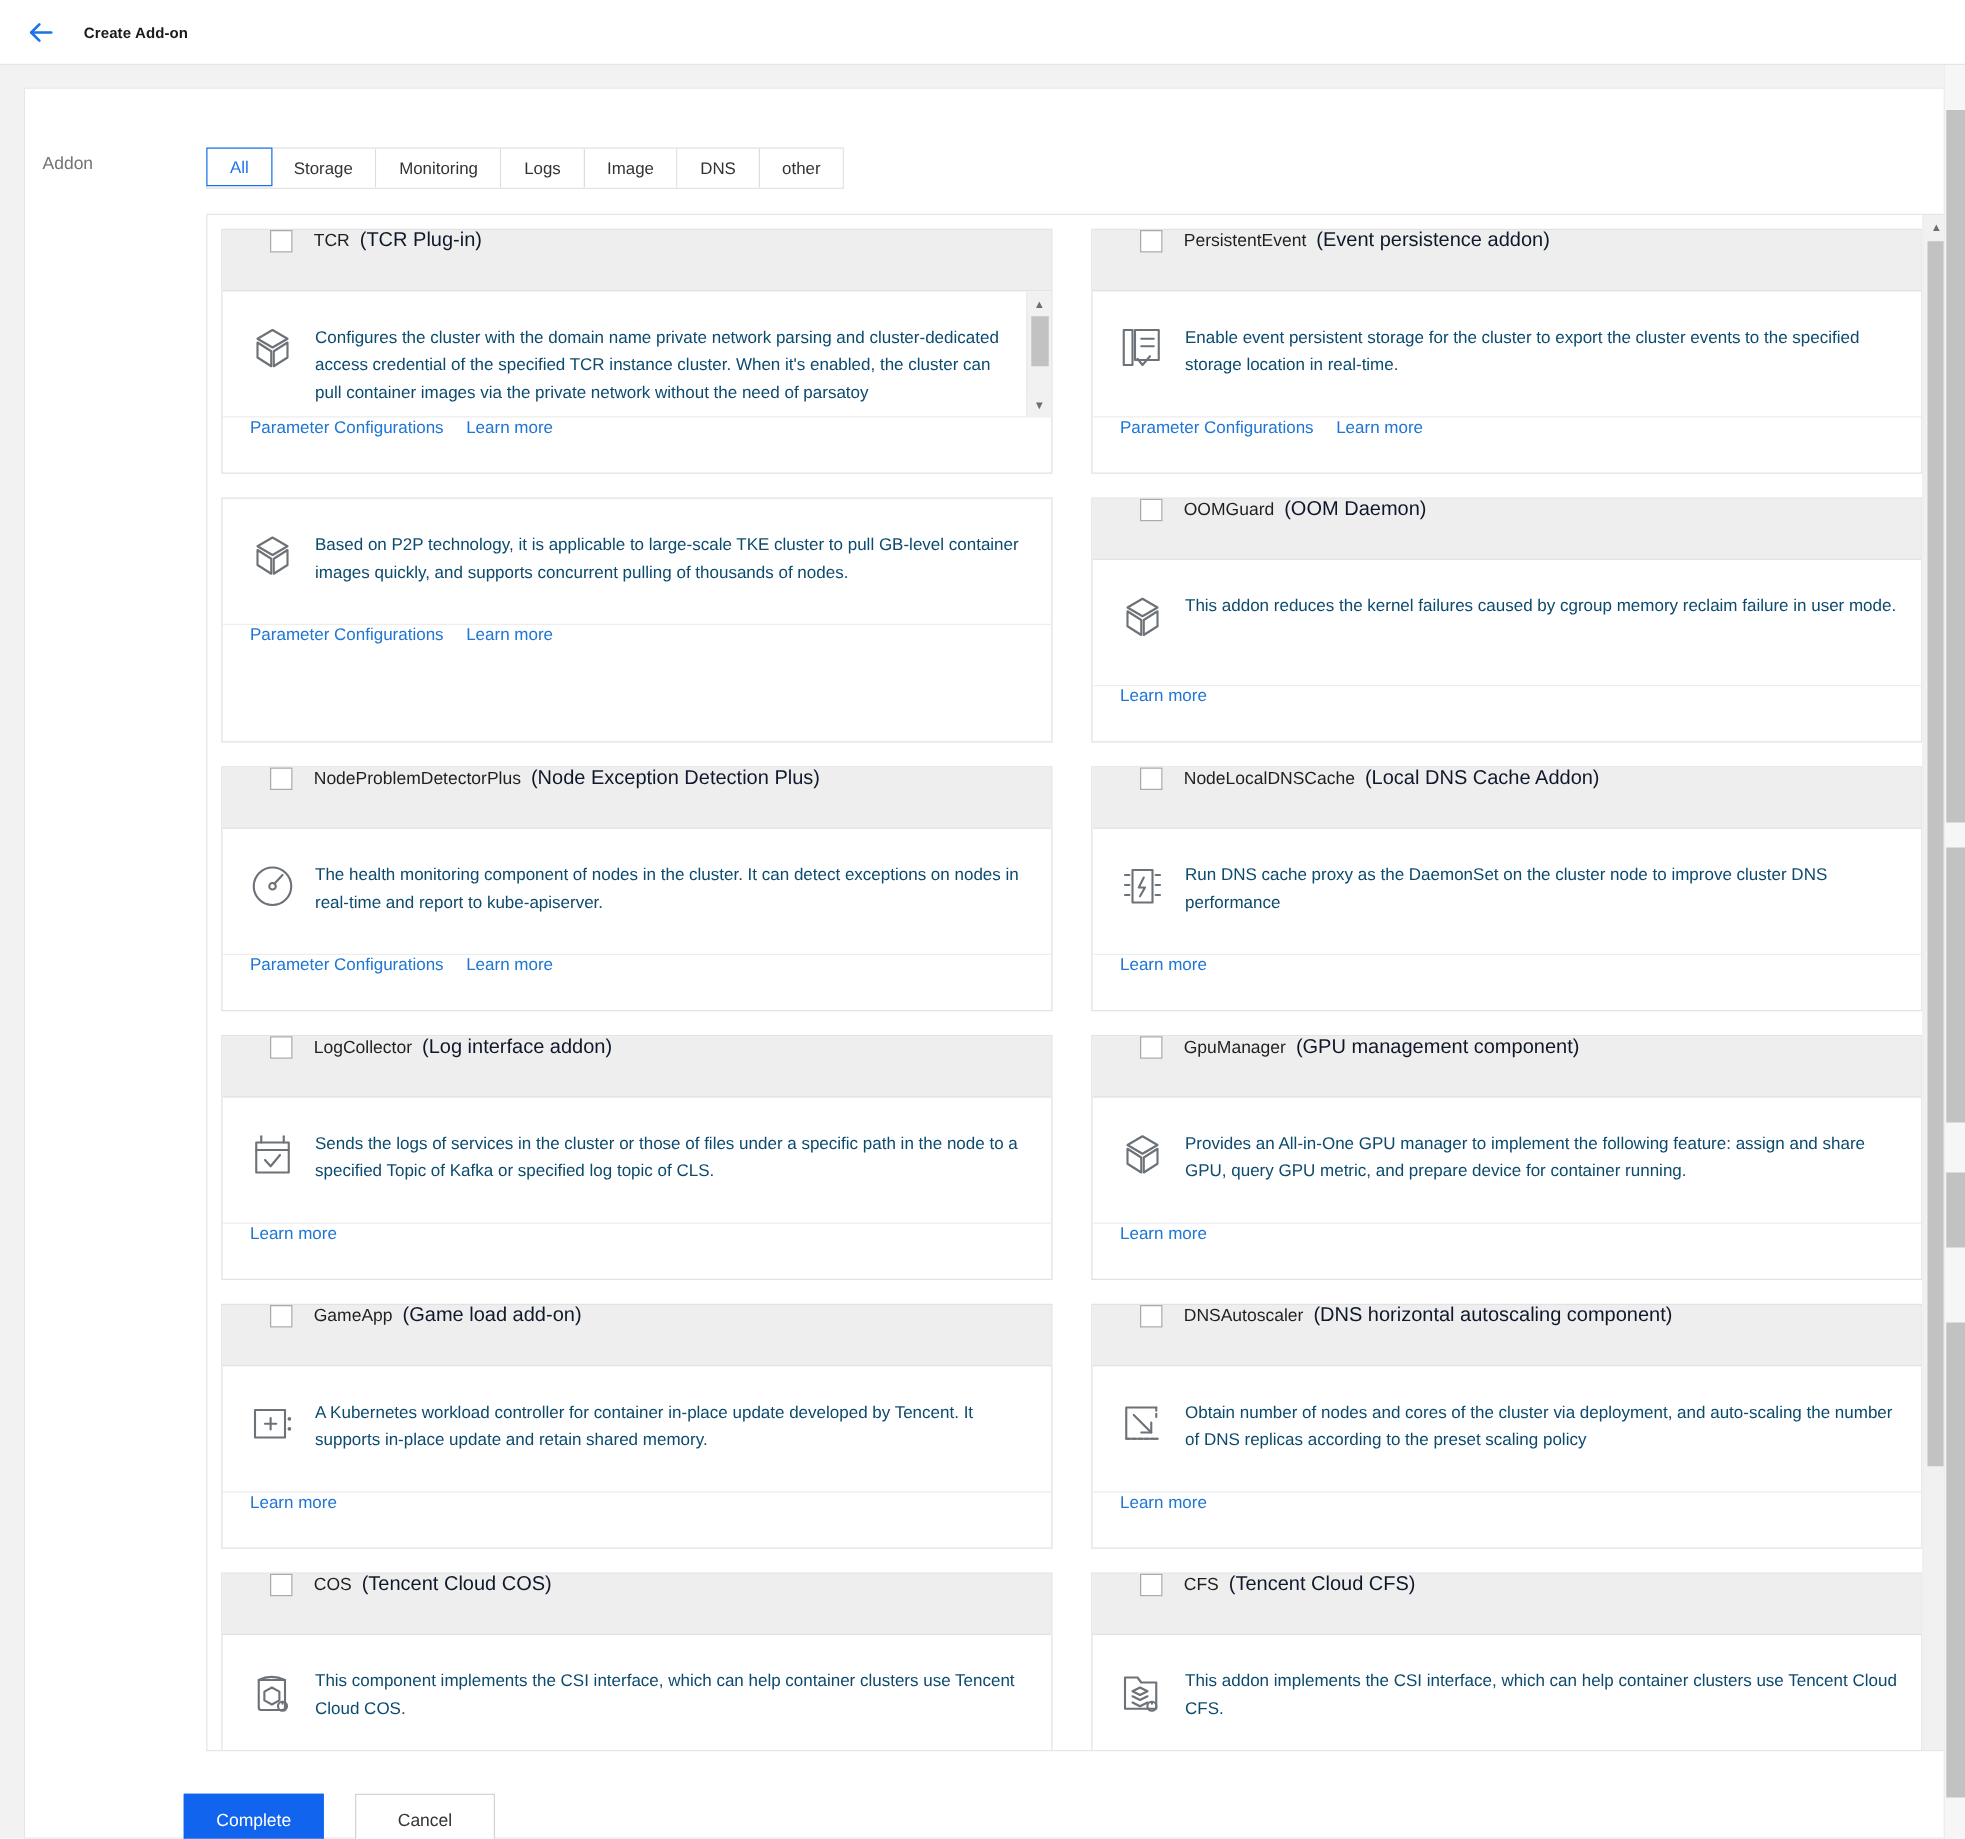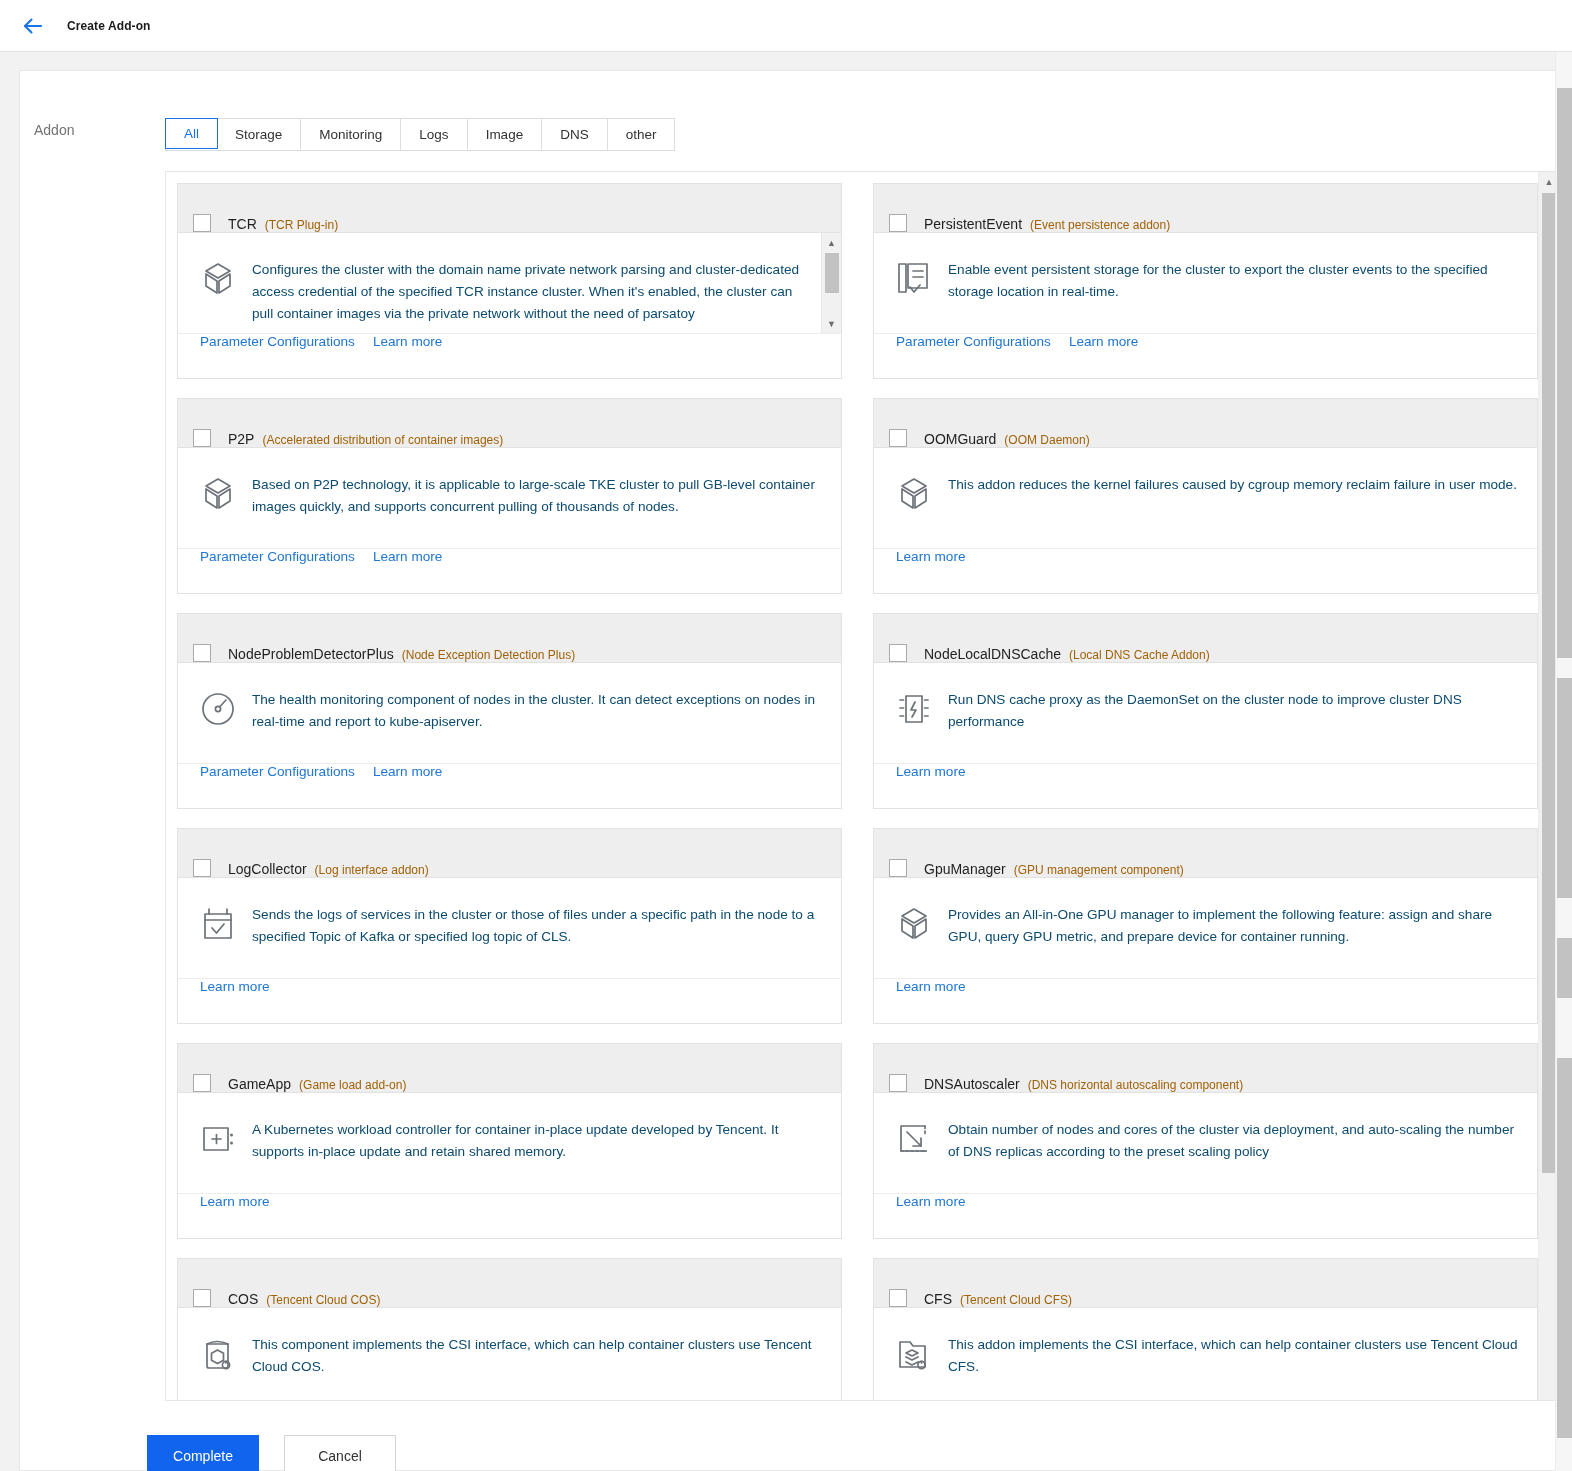--- a/index.html
+++ b/index.html
@@ -124,40 +124,40 @@
     border: 1px solid #e2e2e2;
     background: #ffffff;
     display: flex;
     flex-direction: column;
   }
   .addon-head {
     background: #eeeeee;
     border-bottom: 1px solid #e2e2e2;
     height: 49px;
     display: flex;
-    align-items: flex-end;
-    padding-left: 15px;
+    align-items: flex-start;
+    padding-left: 38px;
   }
   .cbox {
     width: 18px; height: 18px;
     border: 1px solid #aaaaaa;
     background: #ffffff;
     display: inline-block;
     cursor: pointer;
     flex: 0 0 auto;
   }
   .addon-name {
     font-size: 14px;
     color: #1f1f1f;
     margin-left: 17px;
     white-space: nowrap;
   }
   .addon-sub {
-    font-size: 12px;
-    color: #a16207;
+    font-size: 16px;
+    color: #0f172a;
     margin-left: 8px;
     white-space: nowrap;
   }
 
   .addon-body {
     display: flex;
     align-items: flex-start;
     padding: 24px 18px 24px 20px;
     height: 101px;
     border-bottom: 1px solid #ededed;
@@ -370,25 +370,20 @@
                       </svg>
                     </div>
                     <div class="addon-desc">Enable event persistent storage for the cluster to export the cluster events to the specified storage location in real-time.</div>
                   </div>
                   <div class="addon-foot">
                     <a class="link">Parameter Configurations</a>
                     <a class="link">Learn more</a>
                   </div>
                 </div>
                 <div class="addon-card">
-                  <div class="addon-head">
-                    <div class="cbox"></div>
-                    <span class="addon-name">P2P</span>
-                    <span class="addon-sub">(Accelerated distribution of container images)</span>
-                  </div>
                   <div class="addon-body">
                     <div class="addon-icon">
                       <svg width="38" height="38" viewBox="0 0 38 38" fill="none" stroke="currentColor" stroke-width="1.7" stroke-linejoin="round">
                         <path d="M19 4 L31 11 L19 18 L7 11 Z"></path>
                         <path d="M7 14 L7 26 L18 33 L18 21 Z"></path>
                         <path d="M20 21 L20 33 L31 26 L31 14 Z"></path>
                       </svg>
                     </div>
                     <div class="addon-desc">Based on P2P technology, it is applicable to large-scale TKE cluster to pull GB-level container images quickly, and supports concurrent pulling of thousands of nodes.</div>
                   </div>

